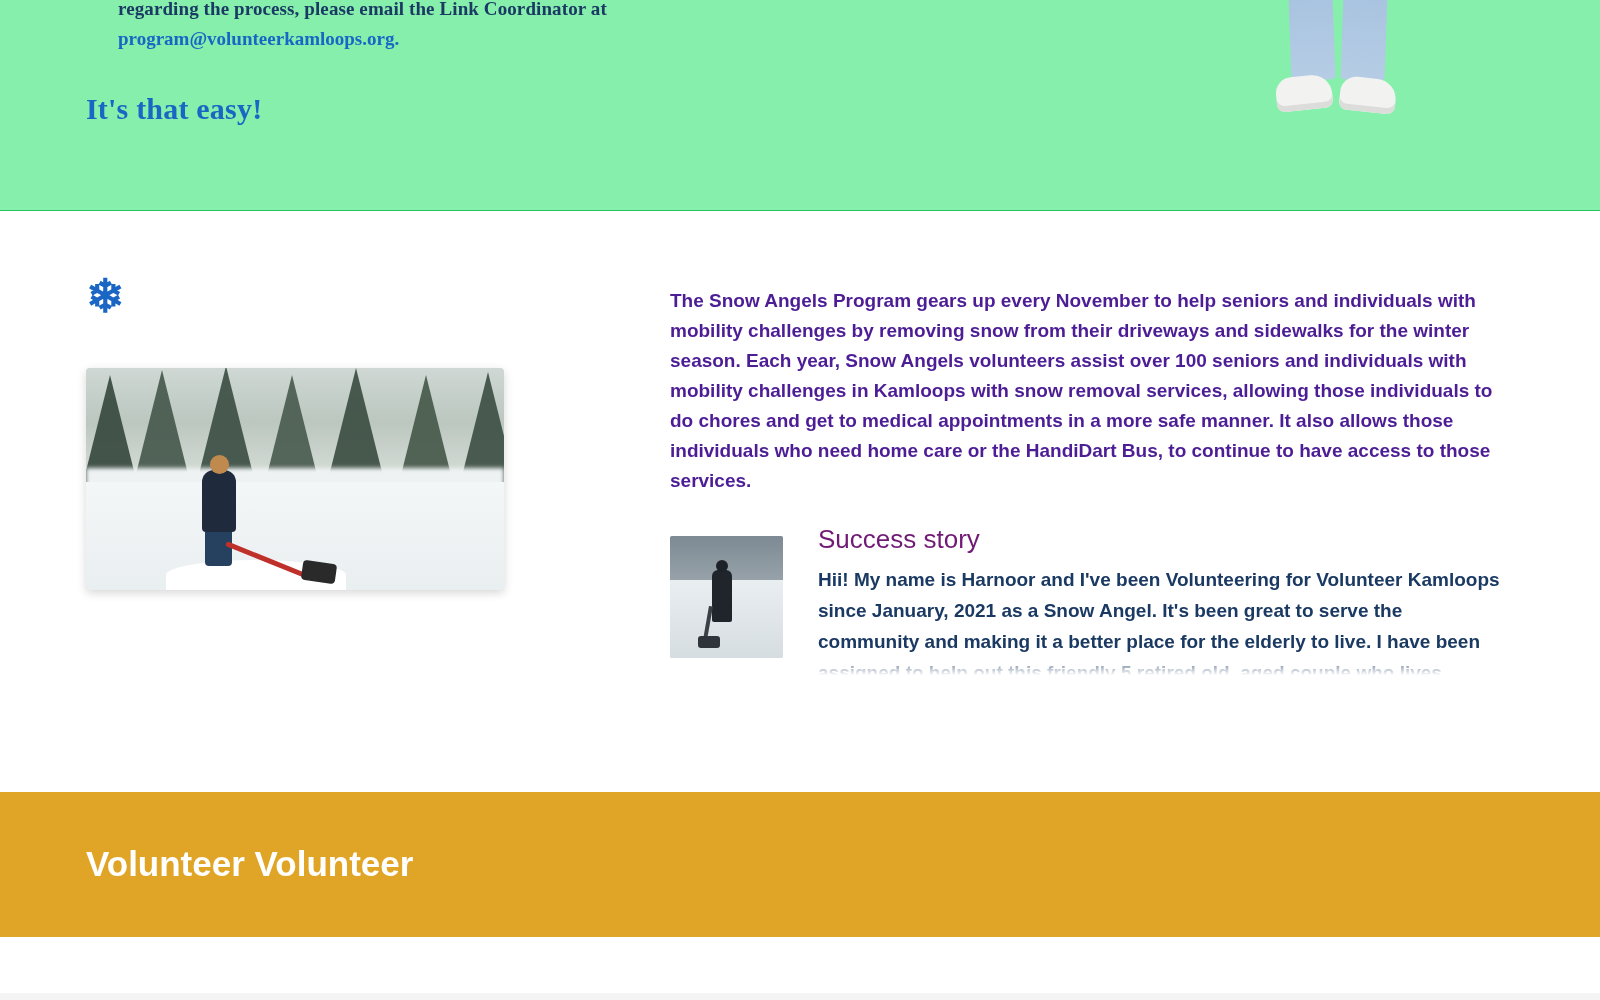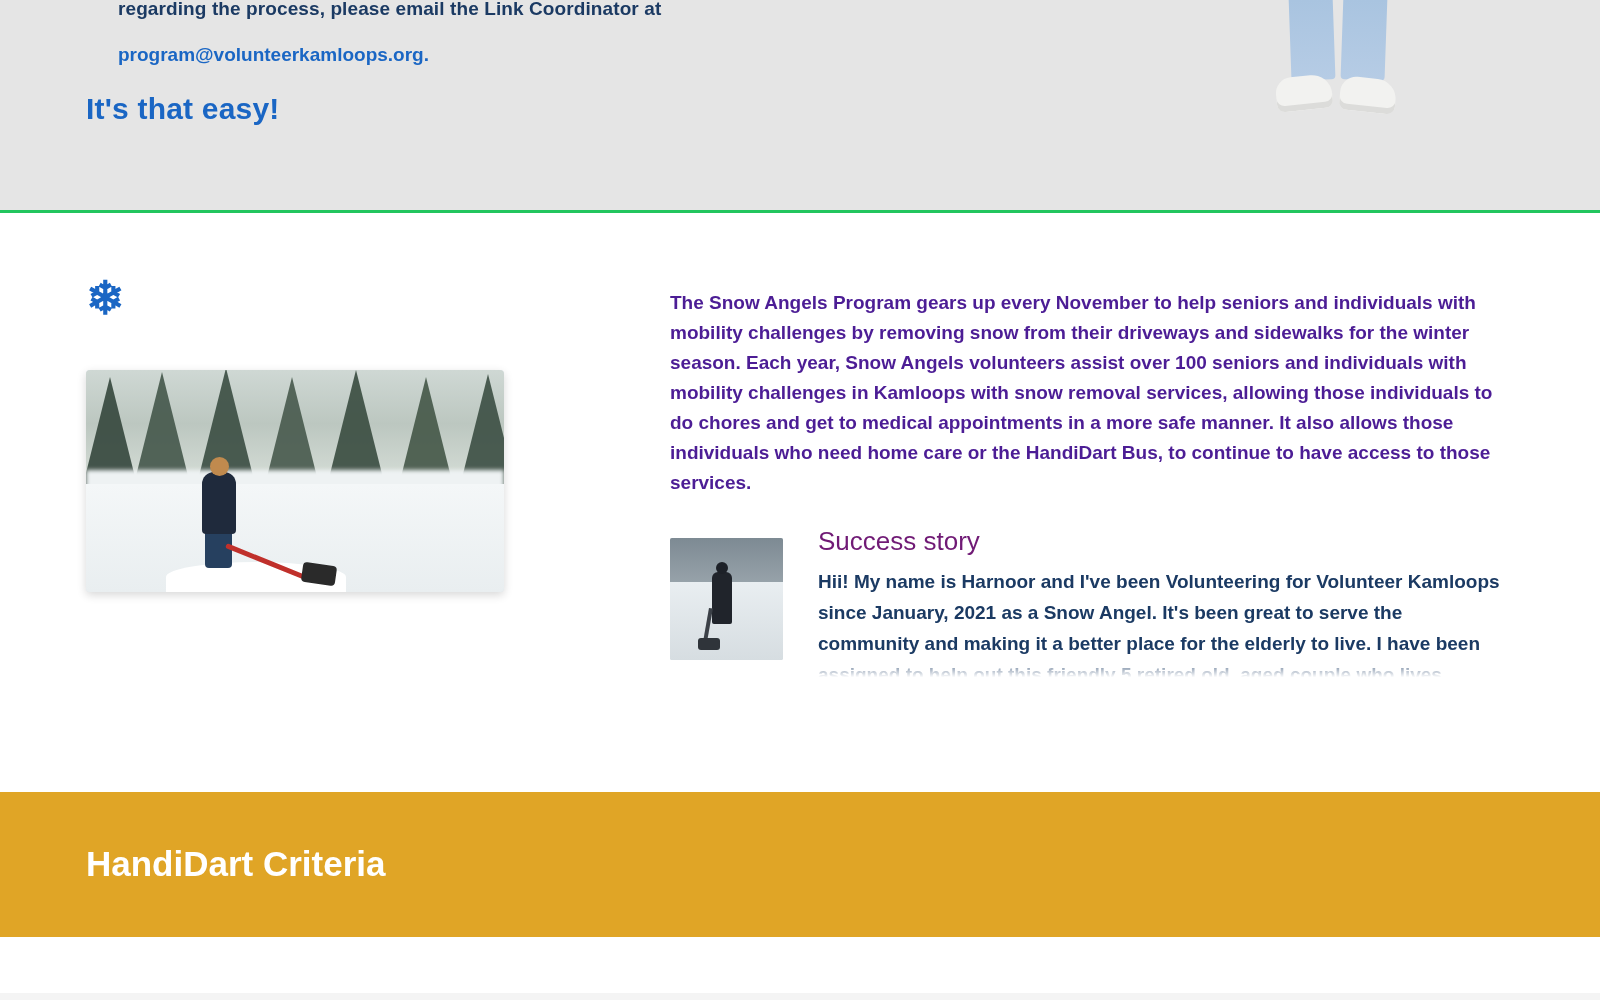--- a/index.html
+++ b/index.html
@@ -21,22 +21,23 @@
     width: 1600px;
     height: 1000px;
     background: #ffffff;
     overflow: hidden;
   }
 
   
   .top-section {
     position: relative;
     height: 210px;
-    background: #e5e5e5;
-    border-bottom: 3px solid #22c55e;
+    background: #86efac;
+    border-bottom: 1px solid #22c55e;
+    font-family: Liberation Serif, serif;
   }
 
   .top-text-block {
     position: absolute;
     left: 118px;
     top: -6px;
     width: 700px;
   }
   .top-line {
     font-size: 19px;
@@ -45,21 +46,21 @@
     font-weight: 600;
     letter-spacing: 0.1px;
   }
   .top-email {
     font-size: 19px;
     line-height: 30px;
     color: #1a66c4;
     font-weight: 600;
     text-decoration: none;
     display: inline-block;
-    margin-top: 16px;
+    margin-top: 0;
   }
 
   .easy-text {
     position: absolute;
     left: 86px;
     top: 92px;
     font-size: 30px;
     font-weight: 700;
     color: #1a66c4;
     letter-spacing: 0.2px;
@@ -450,20 +451,20 @@
 
     </div>
 
     <div class="mouse-cursor">
       <div class="mouse-body"></div>
       <div class="mouse-line"></div>
     </div>
   </div>
 
   <div class="criteria-band">
-    <div class="criteria-title">HandiDart Criteria</div>
+    <div class="criteria-title">Volunteer Volunteer</div>
   </div>
 
   <div class="bottom-strip">
     <div class="bottom-edge"></div>
   </div>
 
 </div>
 
 </body></html>

